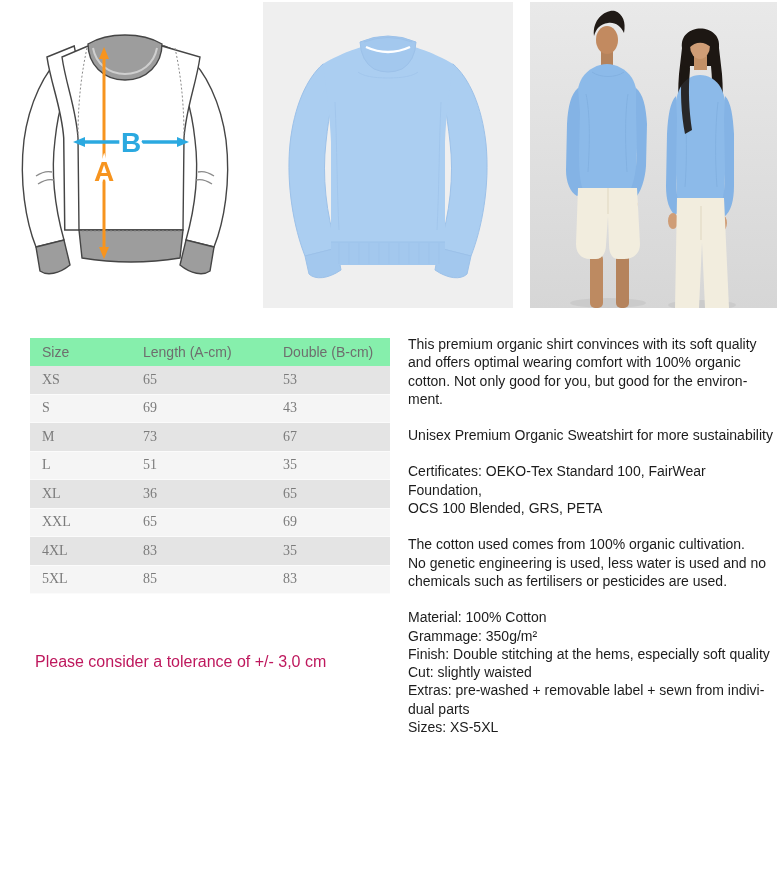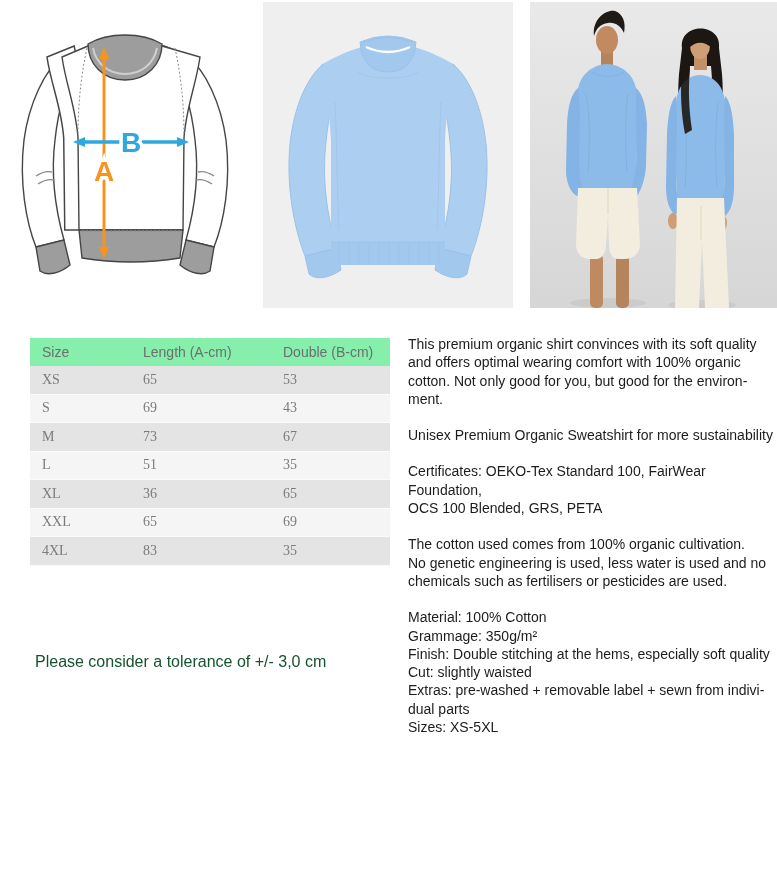--- a/index.html
+++ b/index.html
@@ -20,21 +20,21 @@
   table.size-table col.c3{width:107px;}
   table.size-table th{height:28px;font-weight:normal;text-align:left;
     color:#6e6e6e;background:#86efac;padding:0;}
   table.size-table td{height:27.5px;color:#7b7b7b;padding:0;}
   table.size-table th:first-child,table.size-table td:first-child{padding-left:12px;}
   table.size-table tbody tr:nth-child(odd) td{background:#e4e4e4;}
   table.size-table tbody tr:nth-child(even) td{background:#f5f5f5;}
   table.size-table tbody td{border-bottom:1px solid #fbfbfb;font-family:Liberation Serif, serif;}
 
   
-  .tolerance{position:absolute;left:35px;top:653px;font-size:16px;color:#14532d;}
+  .tolerance{position:absolute;left:35px;top:653px;font-size:16px;color:#be185d;}
 
   
   .description{position:absolute;left:408px;top:335px;width:372px;
     font-size:14px;line-height:18.3px;color:#1c1c1c;}
   .description p{margin:0 0 18px 0;white-space:pre-line;}
 </style>
 </head>
 <body>
 
 <div class="page">
@@ -231,20 +231,25 @@
       </tr>
       <tr>
         <td>XXL</td>
         <td>65</td>
         <td>69</td>
       </tr>
       <tr>
         <td>4XL</td>
         <td>83</td>
         <td>35</td>
+      </tr>
+      <tr>
+        <td>5XL</td>
+        <td>85</td>
+        <td>83</td>
       </tr>
     </tbody>
   </table>
 
   <div class="tolerance">Please consider a tolerance of +/- 3,0 cm</div>
 
   <div class="description">
     <p>This premium organic shirt convinces with its soft quality
 and offers optimal wearing comfort with 100% organic
 cotton. Not only good for you, but good for the environ-

